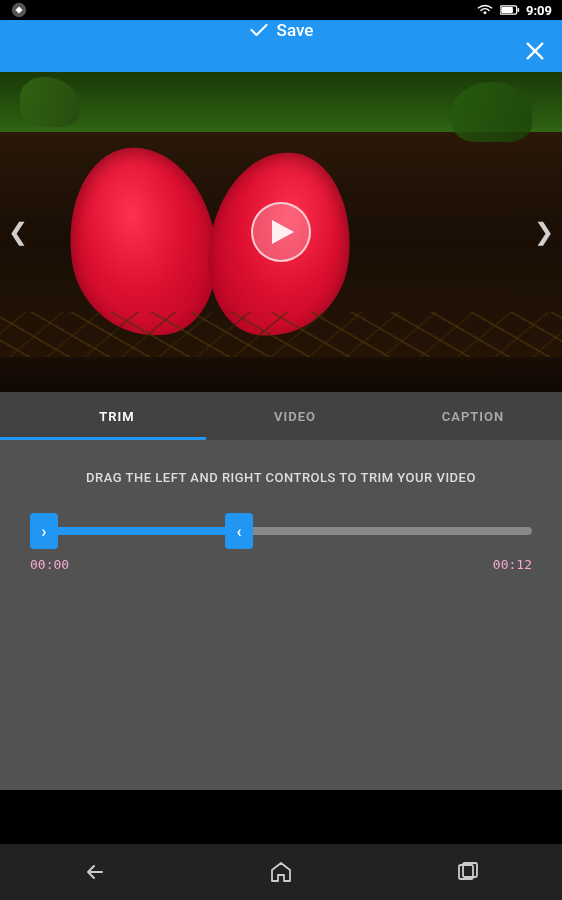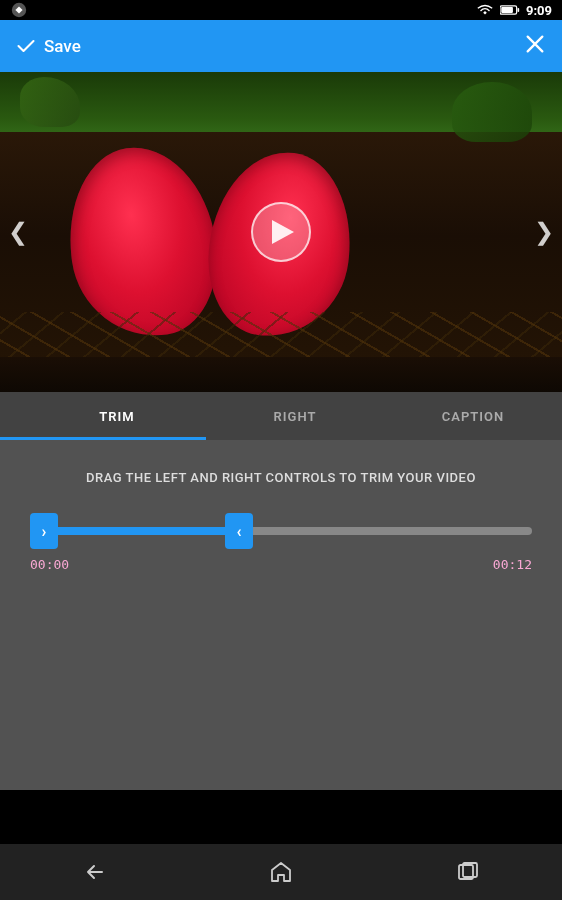--- a/index.html
+++ b/index.html
@@ -38,20 +38,21 @@
     }
 
     
     #top-bar {
       width: 562px;
       height: 52px;
       background: #2196F3;
       display: flex;
       align-items: center;
       padding: 0 16px;
+      flex-direction: column;
     }
     .top-bar-save {
       display: flex;
       align-items: center;
       gap: 8px;
       color: #fff;
       font-size: 17px;
       font-weight: 500;
       cursor: pointer;
     }
@@ -344,21 +345,21 @@
   <div class="play-button">
     <div class="play-triangle"></div>
   </div>
 </div>
 
 <div id="tabs">
   <div class="tab active">
     <span>TRIM</span>
   </div>
   <div class="tab">
-    <span>RIGHT</span>
+    <span>VIDEO</span>
   </div>
   <div class="tab">
     <span>CAPTION</span>
   </div>
 </div>
 
 <div id="content-area">
   <div class="trim-instruction">DRAG THE LEFT AND RIGHT CONTROLS TO TRIM YOUR VIDEO</div>
 
   <div class="trim-slider-container">

